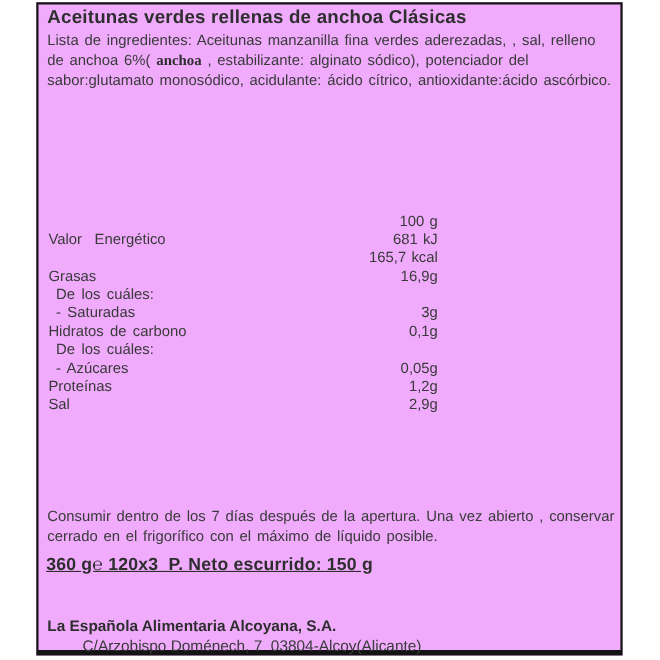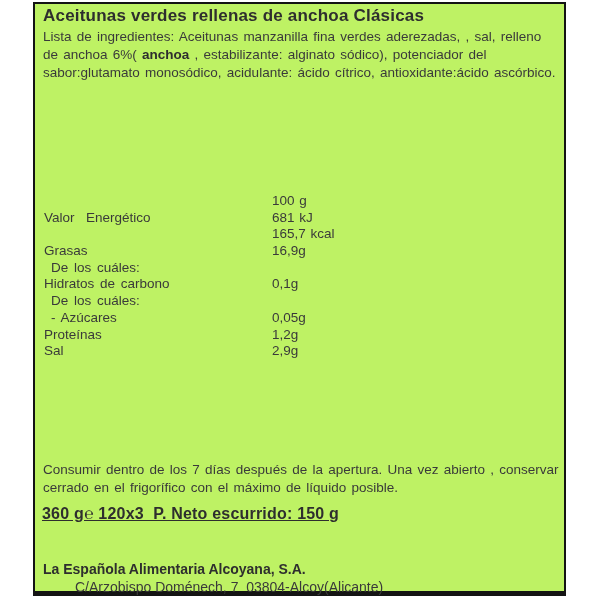--- a/index.html
+++ b/index.html
@@ -14,21 +14,21 @@
     font-family: "Liberation Sans", sans-serif;
     color: #3a3a3a;
     overflow: hidden;
   }
   .label-box {
     position: absolute;
     left: 33px;
     top: 2px;
     width: 529px;
     height: 587px;
-    background: #bef264;
+    background: #f0abfc;
     border: 2px solid #141414;
     border-bottom-width: 5px;
   }
   .title {
     position: absolute;
     left: 8px;
     top: 2px;
     font-size: 17px;
     font-weight: bold;
     color: #2e2e2e;
@@ -38,21 +38,21 @@
   .ingredients {
     position: absolute;
     left: 8px;
     top: 24px;
     width: 514px;
     margin: 0;
     font-size: 13.5px;
     line-height: 18px;
     word-spacing: 1.5px;
   }
-  .ingredients b { color: #2e2e2e; }
+  .ingredients b { color: #2e2e2e; font-family: Liberation Serif, serif; }
   .nutrition {
     position: absolute;
     left: 0;
     top: 189px;
     width: 100%;
     font-size: 13.5px;
   }
   .nrow {
     position: relative;
     height: 16.7px;
@@ -60,23 +60,23 @@
   }
   .nlabel {
     position: absolute;
     left: 9px;
     white-space: pre;
     word-spacing: 2px;
   }
   .nrow.indent .nlabel { left: 16px; }
   .nvalue {
     position: absolute;
-    left: 237px;
+    left: 213px;
     width: 150px;
-    text-align: left;
+    text-align: right;
     word-spacing: 1px;
   }
   .storage {
     position: absolute;
     left: 8px;
     top: 457px;
     width: 516px;
     margin: 0;
     font-size: 13.5px;
     line-height: 18px;
@@ -133,20 +133,24 @@
       <span class="nvalue">165,7 kcal</span>
     </div>
     <div class="nrow">
       <span class="nlabel">Grasas</span>
       <span class="nvalue">16,9g</span>
     </div>
     <div class="nrow indent">
       <span class="nlabel">De los cuáles:</span>
       <span class="nvalue"></span>
     </div>
+    <div class="nrow indent">
+      <span class="nlabel">- Saturadas</span>
+      <span class="nvalue">3g</span>
+    </div>
     <div class="nrow">
       <span class="nlabel">Hidratos de carbono</span>
       <span class="nvalue">0,1g</span>
     </div>
     <div class="nrow indent">
       <span class="nlabel">De los cuáles:</span>
       <span class="nvalue"></span>
     </div>
     <div class="nrow indent">
       <span class="nlabel">- Azúcares</span>

